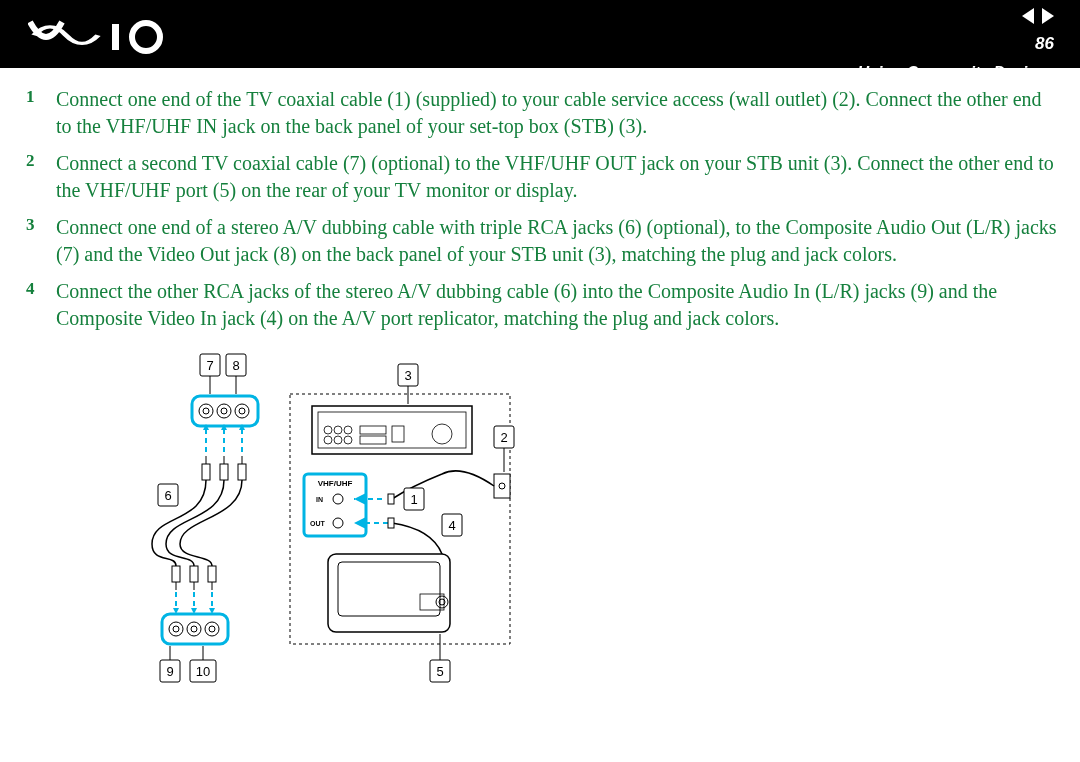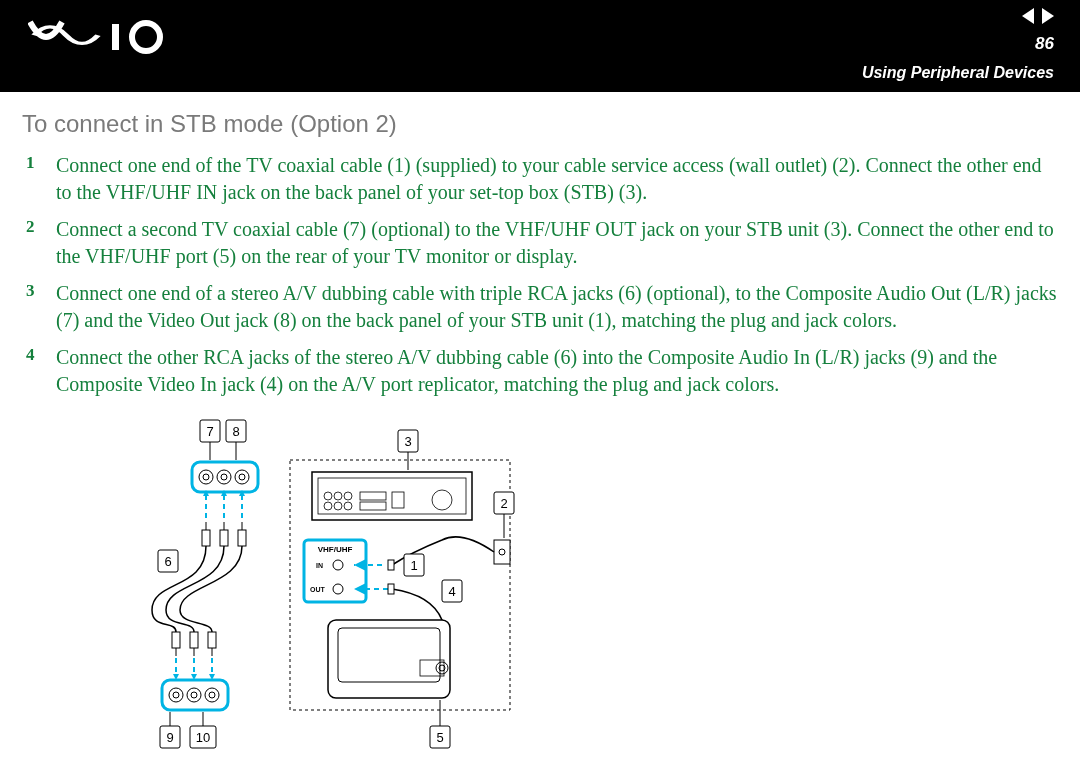--- a/index.html
+++ b/index.html
@@ -6,21 +6,21 @@
   body {
     width: 1080px;
     height: 762px;
     font-family: Arial, Helvetica, sans-serif;
     background: #fff;
     position: relative;
   }
   .header-bar {
     background: #000;
     color: #fff;
-    height: 92px;
+    height: 68px;
     width: 100%;
     position: relative;
   }
   .logo {
     position: absolute;
     left: 28px;
     top: 18px;
     font-size: 34px;
     font-weight: bold;
     letter-spacing: 6px;
@@ -109,29 +109,28 @@
       <path d="M34 4 Q 50 -26 66 4 Q 82 34 98 4" stroke="#fff" stroke-width="6" fill="none" transform="translate(-28,15) scale(1,0.55)"></path>
       <rect x="84" y="6" width="7" height="26" fill="#fff"></rect>
       <circle cx="118" cy="19" r="14" stroke="#fff" stroke-width="6" fill="none"></circle>
     </svg>
   </div>
   <div class="nav-arrows">
     <div class="arrow-left"></div>
     <div class="arrow-right"></div>
   </div>
   <div class="page-num">86</div>
-  <div class="section-title">Using Peripheral Devices</div>
+  <div class="section-title">Using Composite Devices</div>
 </div>
 
 <div class="content">
-  <div class="heading">To connect in STB mode (Option 2)</div>
   <ol class="steps">
     <li>Connect one end of the TV coaxial cable (1) (supplied) to your cable service access (wall outlet) (2). Connect the other end to the VHF/UHF IN jack on the back panel of your set-top box (STB) (3).</li>
     <li>Connect a second TV coaxial cable (7) (optional) to the VHF/UHF OUT jack on your STB unit (3). Connect the other end to the VHF/UHF port (5) on the rear of your TV monitor or display.</li>
-    <li>Connect one end of a stereo A/V dubbing cable with triple RCA jacks (6) (optional), to the Composite Audio Out (L/R) jacks (7) and the Video Out jack (8) on the back panel of your STB unit (1), matching the plug and jack colors.</li>
+    <li>Connect one end of a stereo A/V dubbing cable with triple RCA jacks (6) (optional), to the Composite Audio Out (L/R) jacks (7) and the Video Out jack (8) on the back panel of your STB unit (3), matching the plug and jack colors.</li>
     <li>Connect the other RCA jacks of the stereo A/V dubbing cable (6) into the Composite Audio In (L/R) jacks (9) and the Composite Video In jack (4) on the A/V port replicator, matching the plug and jack colors.</li>
   </ol>
 
   <div class="diagram">
     <svg width="420" height="368" viewBox="0 0 420 368">
 
       <rect x="148" y="50" width="220" height="250" fill="none" stroke="#000" stroke-width="1" stroke-dasharray="3,3"></rect>
 
       <rect x="170" y="62" width="160" height="48" fill="#fff" stroke="#000" stroke-width="1.5"></rect>
       <rect x="176" y="68" width="148" height="36" fill="none" stroke="#000" stroke-width="0.8"></rect>

